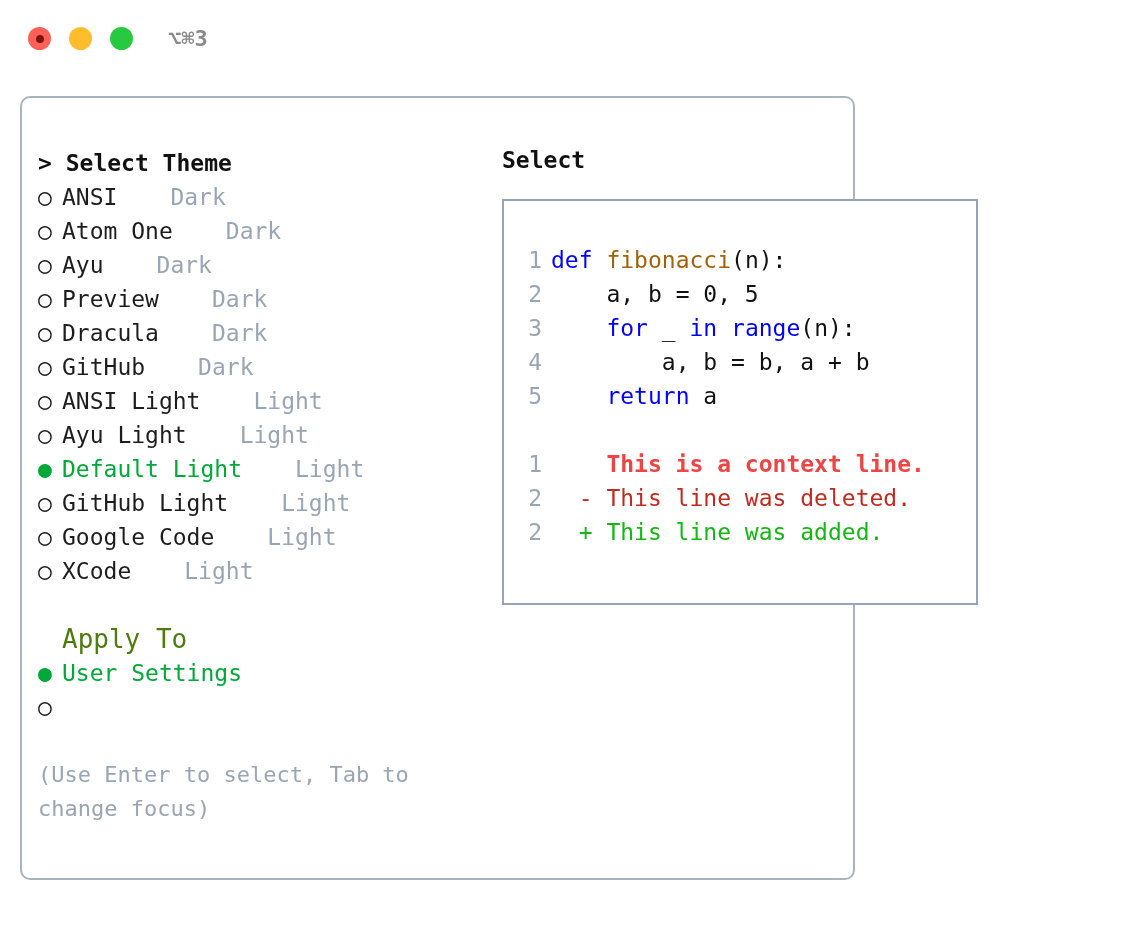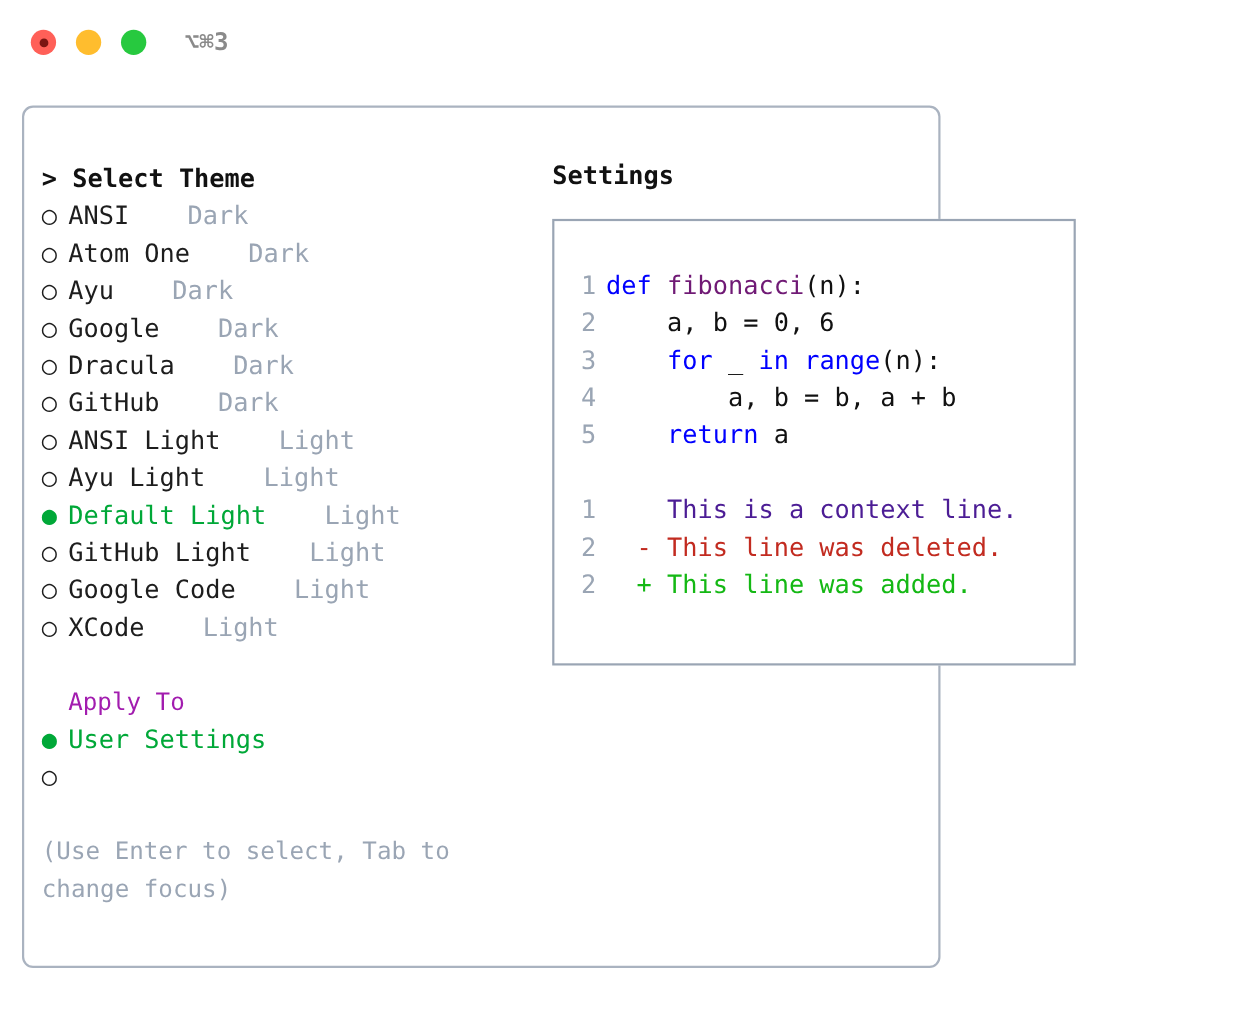--- a/index.html
+++ b/index.html
@@ -127,23 +127,23 @@
   .opt-row.selected .opt-label { color: #00a838; }
   .opt-label { color: #1d1d1d; text-align: center; }
   .opt-kind {
     color: #9aa5b4;
     padding-left: 9px;
     margin-left: 44px;
   }
   .spacer-34 { height: 34px; }
 
   .apply-head {
-    font-size: 22px;
-    line-height: 34px;
-    color: #a21caf;
+    font-size: 26px;
+    line-height: 34px;
+    color: #4d7c0f;
     padding-left: 24px;
     white-space: pre;
   }
 
   .hint {
     margin-top: 34px;
     font-size: 22px;
     line-height: 34px;
     color: #9aa5b4;
     width: 410px;
@@ -191,25 +191,25 @@
     display: inline-block;
     width: 26px;
     flex: 0 0 26px;
     text-align: right;
     color: #9aa5b4;
     padding-right: 9px;
   }
   .code-text { white-space: pre; }
 
   .tok-kw   { color: #0000ff; }
-  .tok-fn   { color: #701a75; }
+  .tok-fn   { color: #a16207; }
   .tok-txt  { color: #111111; }
 
   .diff-gap { height: 34px; }
-  .diff-ctx { color: #4c1d95; }
+  .diff-ctx { color: #ef4444; font-weight: bold; }
   .diff-del { color: #c22b20; }
   .diff-add { color: #14b814; }
 </style>
 </head>
 <body>
 
 <div class="window">
 
   <div class="titlebar">
     <div class="lights">
@@ -224,21 +224,21 @@
 
   <div class="dialog">
     <div class="columns">
 
       <div class="left-pane">
         <div class="section-head bold">&gt; Select Theme</div>
         <div id="theme-list">
             <div class="opt-row"><span class="marker">○</span><span class="opt-label">ANSI</span><span class="opt-kind">Dark</span></div>
             <div class="opt-row"><span class="marker">○</span><span class="opt-label">Atom One</span><span class="opt-kind">Dark</span></div>
             <div class="opt-row"><span class="marker">○</span><span class="opt-label">Ayu</span><span class="opt-kind">Dark</span></div>
-            <div class="opt-row"><span class="marker">○</span><span class="opt-label">Google</span><span class="opt-kind">Dark</span></div>
+            <div class="opt-row"><span class="marker">○</span><span class="opt-label">Preview</span><span class="opt-kind">Dark</span></div>
             <div class="opt-row"><span class="marker">○</span><span class="opt-label">Dracula</span><span class="opt-kind">Dark</span></div>
             <div class="opt-row"><span class="marker">○</span><span class="opt-label">GitHub</span><span class="opt-kind">Dark</span></div>
             <div class="opt-row"><span class="marker">○</span><span class="opt-label">ANSI Light</span><span class="opt-kind">Light</span></div>
             <div class="opt-row"><span class="marker">○</span><span class="opt-label">Ayu Light</span><span class="opt-kind">Light</span></div>
             <div class="opt-row selected"><span class="marker">●</span><span class="opt-label">Default Light</span><span class="opt-kind">Light</span></div>
             <div class="opt-row"><span class="marker">○</span><span class="opt-label">GitHub Light</span><span class="opt-kind">Light</span></div>
             <div class="opt-row"><span class="marker">○</span><span class="opt-label">Google Code</span><span class="opt-kind">Light</span></div>
             <div class="opt-row"><span class="marker">○</span><span class="opt-label">XCode</span><span class="opt-kind">Light</span></div>
           </div>
 
@@ -246,26 +246,26 @@
         <div class="apply-head">Apply To</div>
         <div id="apply-list">
             <div class="opt-row selected"><span class="marker">●</span><span class="opt-label">User Settings</span></div>
             <div class="opt-row"><span class="marker">○</span></div>
           </div>
 
         <div class="hint">(Use Enter to select, Tab to change focus)</div>
       </div>
 
       <div class="right-pane">
-        <div class="preview-title">Settings</div>
+        <div class="preview-title">Select</div>
         <div class="code-box">
           <div class="code-inner">
             <div id="code-lines">
                 <div class="code-line"><span class="lineno">1</span><span class="code-text"><span class="tok-kw">def</span><span class="tok-txt"> </span><span class="tok-fn">fibonacci</span><span class="tok-txt">(n):</span></span></div>
-                <div class="code-line"><span class="lineno">2</span><span class="code-text">    <span class="tok-txt">a, b = 0, 6</span></span></div>
+                <div class="code-line"><span class="lineno">2</span><span class="code-text">    <span class="tok-txt">a, b = 0, 5</span></span></div>
                 <div class="code-line"><span class="lineno">3</span><span class="code-text">    <span class="tok-kw">for</span><span class="tok-txt"> _ </span><span class="tok-kw">in</span><span class="tok-txt"> </span><span class="tok-kw">range</span><span class="tok-txt">(n):</span></span></div>
                 <div class="code-line"><span class="lineno">4</span><span class="code-text">        <span class="tok-txt">a, b = b, a + b</span></span></div>
                 <div class="code-line"><span class="lineno">5</span><span class="code-text">    <span class="tok-kw">return</span><span class="tok-txt"> a</span></span></div>
               </div>
             <div class="diff-gap"></div>
             <div id="diff-lines">
                 <div class="code-line"><span class="lineno">1</span><span class="code-text diff-ctx">    This is a context line.</span></div>
                 <div class="code-line"><span class="lineno">2</span><span class="code-text diff-del">  - This line was deleted.</span></div>
                 <div class="code-line"><span class="lineno">2</span><span class="code-text diff-add">  + This line was added.</span></div>
               </div>

